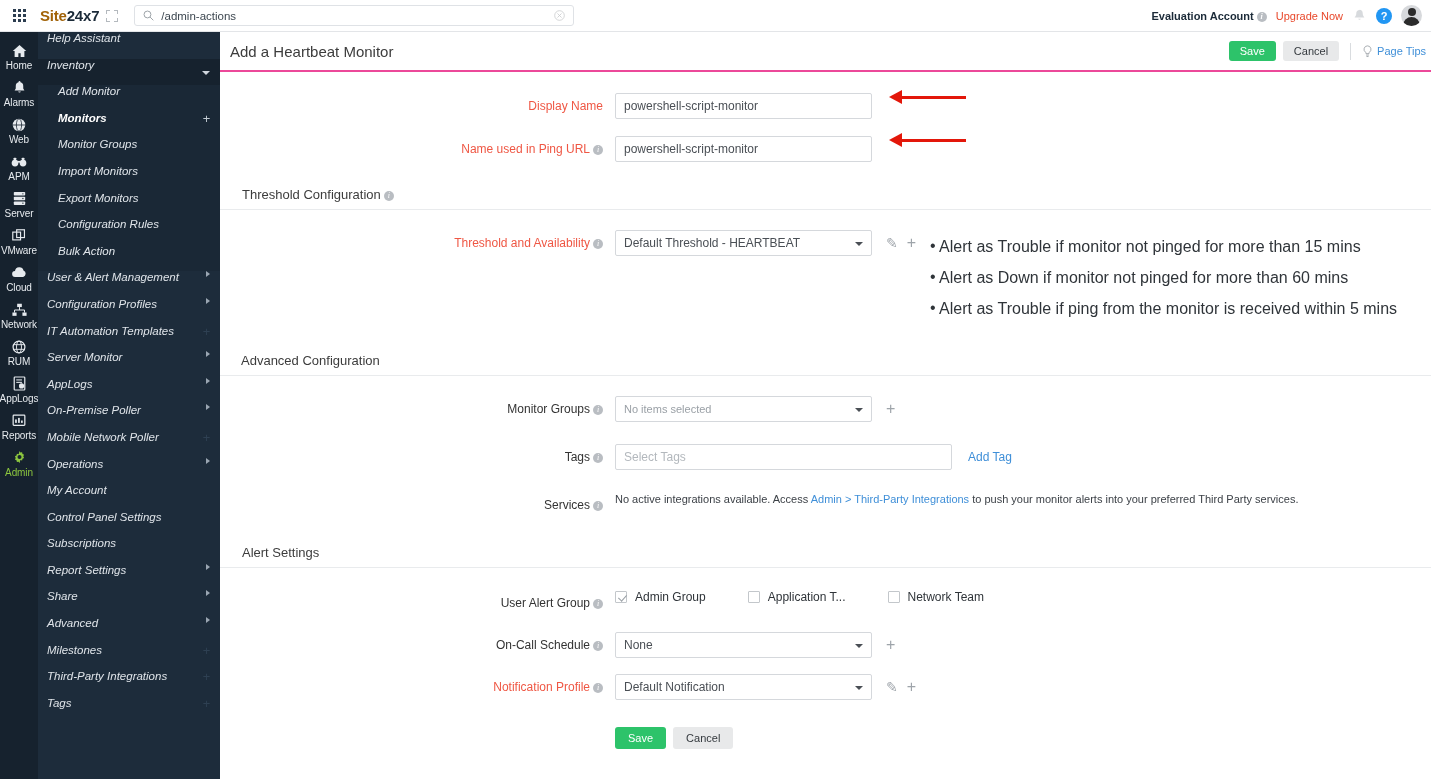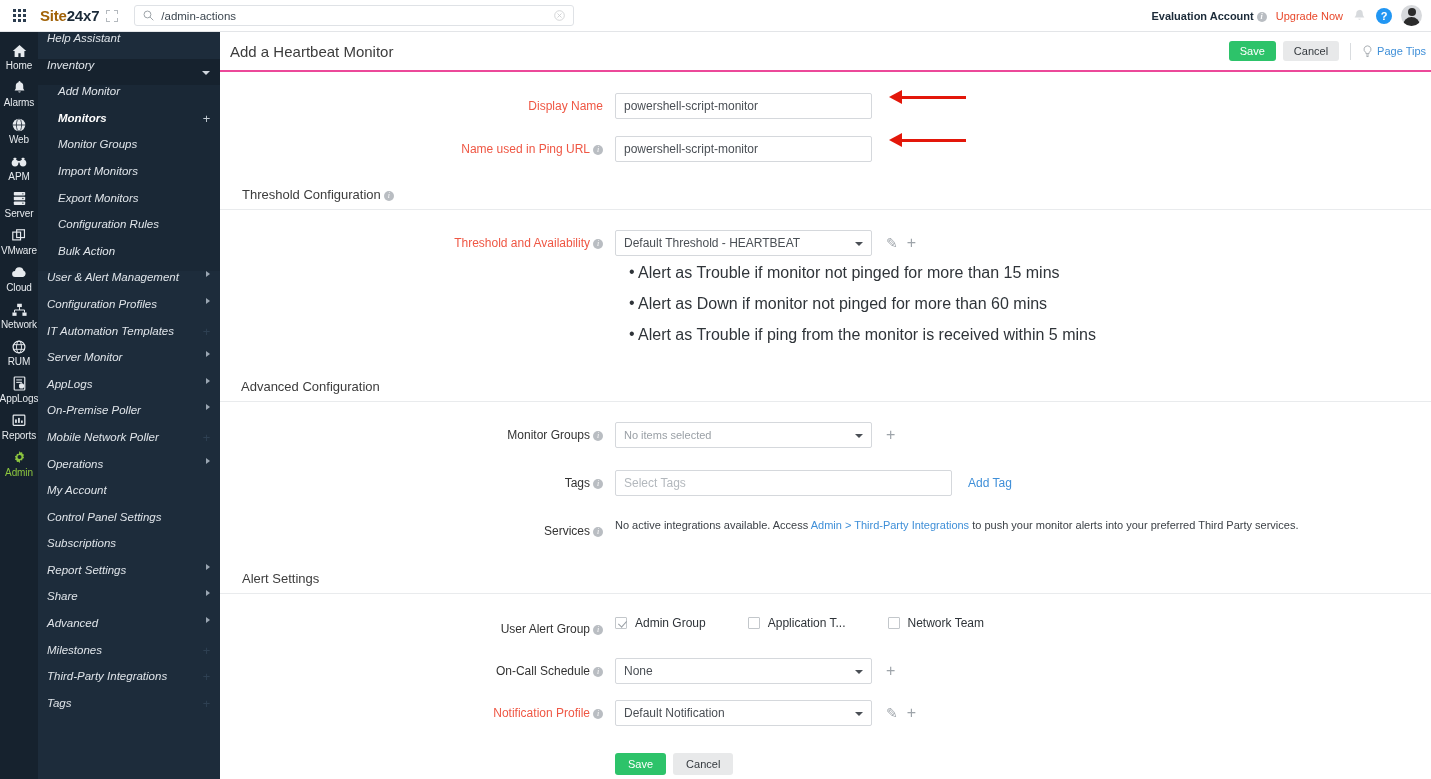--- a/index.html
+++ b/index.html
@@ -494,21 +494,21 @@
       </div>
 
       <div class="section-head" style="margin-top:25px;">
         <span>Threshold Configuration</span><span class="info-dot">i</span>
       </div>
 
       <div class="row" style="margin-top:20px;">
         <div class="row-label req">
           <span>Threshold and Availability</span><span class="info-dot">i</span>
         </div>
-        <div class="row-ctrl" style="flex-direction:column; align-items:flex-start;">
+        <div class="row-ctrl" style="flex-direction:row; align-items:flex-start;">
           <div style="display:flex;align-items:center;">
             <div class="selbox">
               <span>Default Threshold - HEARTBEAT</span>
               <span class="arr"></span>
             </div>
             <span class="ic-pencil" style="margin-left:14px;">✎</span>
             <span class="ic-plus" style="margin-left:9px;">+</span>
           </div>
           <ul class="bullets">
             <li>Alert as Trouble if monitor not pinged for more than 15 mins</li>

